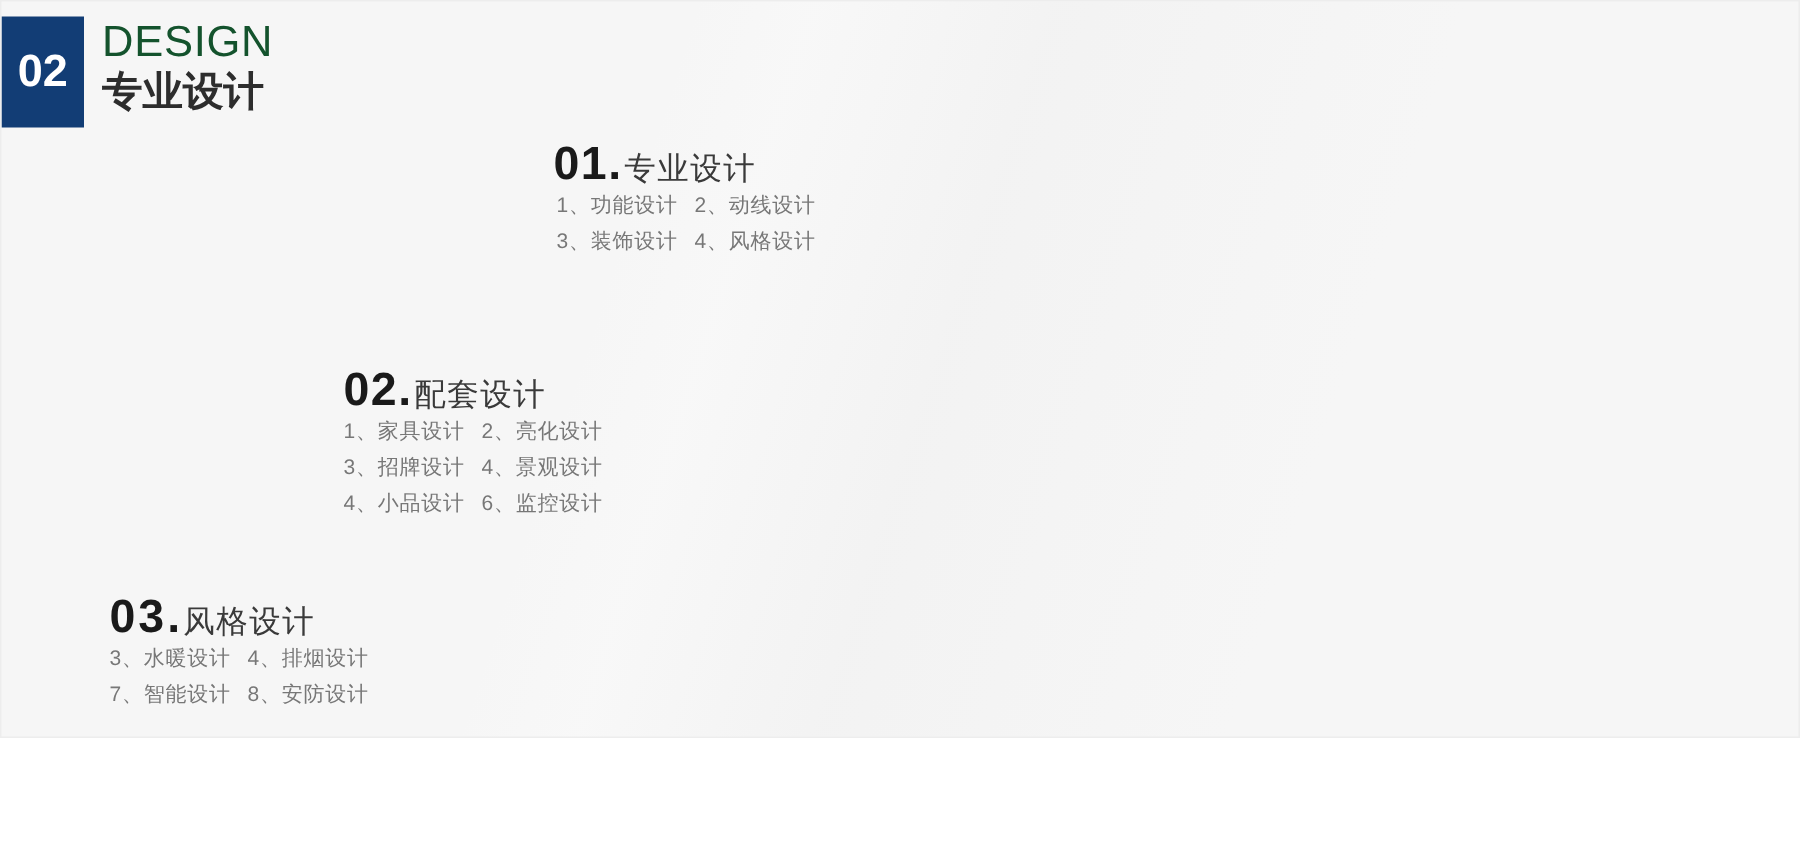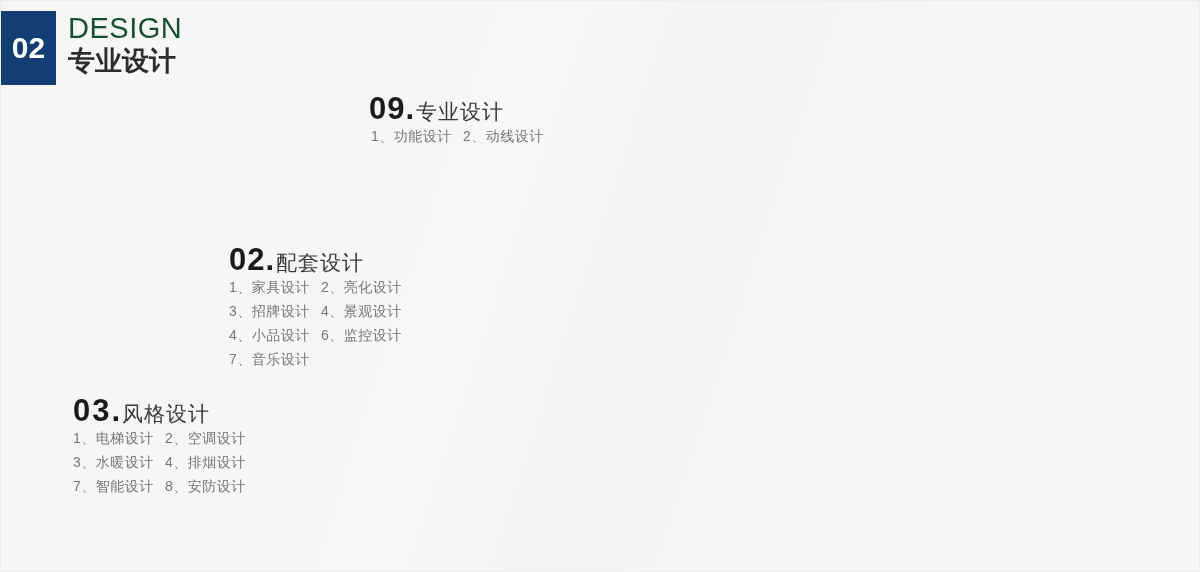--- a/index.html
+++ b/index.html
@@ -10,21 +10,21 @@
   body {
     width: 1200px;
     height: 572px;
     overflow: hidden;
     font-family: "Liberation Sans", "DejaVu Sans", sans-serif;
   }
 
   #slide {
     position: relative;
     width: 1200px;
-    height: 572px;
+    height: 492px;
     background: #f6f6f6;
     overflow: hidden;
     box-sizing: border-box;
     border: 1px solid #ededed;
   }
 
   
   #bg-art {
     position: absolute;
     inset: 0;
@@ -532,28 +532,32 @@
       <span id="badge-number">02</span>
     </div>
     <div id="header-text">
       <div id="header-title-en">DESIGN</div>
       <div id="header-title-cn">专业设计</div>
     </div>
   </div>
 
   <div class="section" id="section-1">
     <div class="section-heading">
-      <span class="section-number">09</span>
+      <span class="section-number">01</span>
       <span class="section-dot">.</span>
       <span class="section-title">专业设计</span>
     </div>
     <div class="section-list">
       <div class="list-row">
         <span class="list-cell first">1、功能设计</span>
         <span class="list-cell">2、动线设计</span>
+      </div>
+      <div class="list-row">
+        <span class="list-cell first">3、装饰设计</span>
+        <span class="list-cell">4、风格设计</span>
       </div>
     </div>
   </div>
 
   <div class="section" id="section-2">
     <div class="section-heading">
       <span class="section-number">02</span>
       <span class="section-dot">.</span>
       <span class="section-title">配套设计</span>
     </div>
@@ -563,38 +567,30 @@
         <span class="list-cell">2、亮化设计</span>
       </div>
       <div class="list-row">
         <span class="list-cell first">3、招牌设计</span>
         <span class="list-cell">4、景观设计</span>
       </div>
       <div class="list-row">
         <span class="list-cell first">4、小品设计</span>
         <span class="list-cell">6、监控设计</span>
       </div>
-      <div class="list-row">
-        <span class="list-cell first">7、音乐设计</span>
-        <span class="list-cell"></span>
-      </div>
     </div>
   </div>
 
   <div class="section" id="section-3">
     <div class="section-heading">
       <span class="section-number">03</span>
       <span class="section-dot">.</span>
       <span class="section-title">风格设计</span>
     </div>
     <div class="section-list">
-      <div class="list-row">
-        <span class="list-cell first">1、电梯设计</span>
-        <span class="list-cell">2、空调设计</span>
-      </div>
       <div class="list-row">
         <span class="list-cell first">3、水暖设计</span>
         <span class="list-cell">4、排烟设计</span>
       </div>
       <div class="list-row">
         <span class="list-cell first">7、智能设计</span>
         <span class="list-cell">8、安防设计</span>
       </div>
     </div>
   </div>

